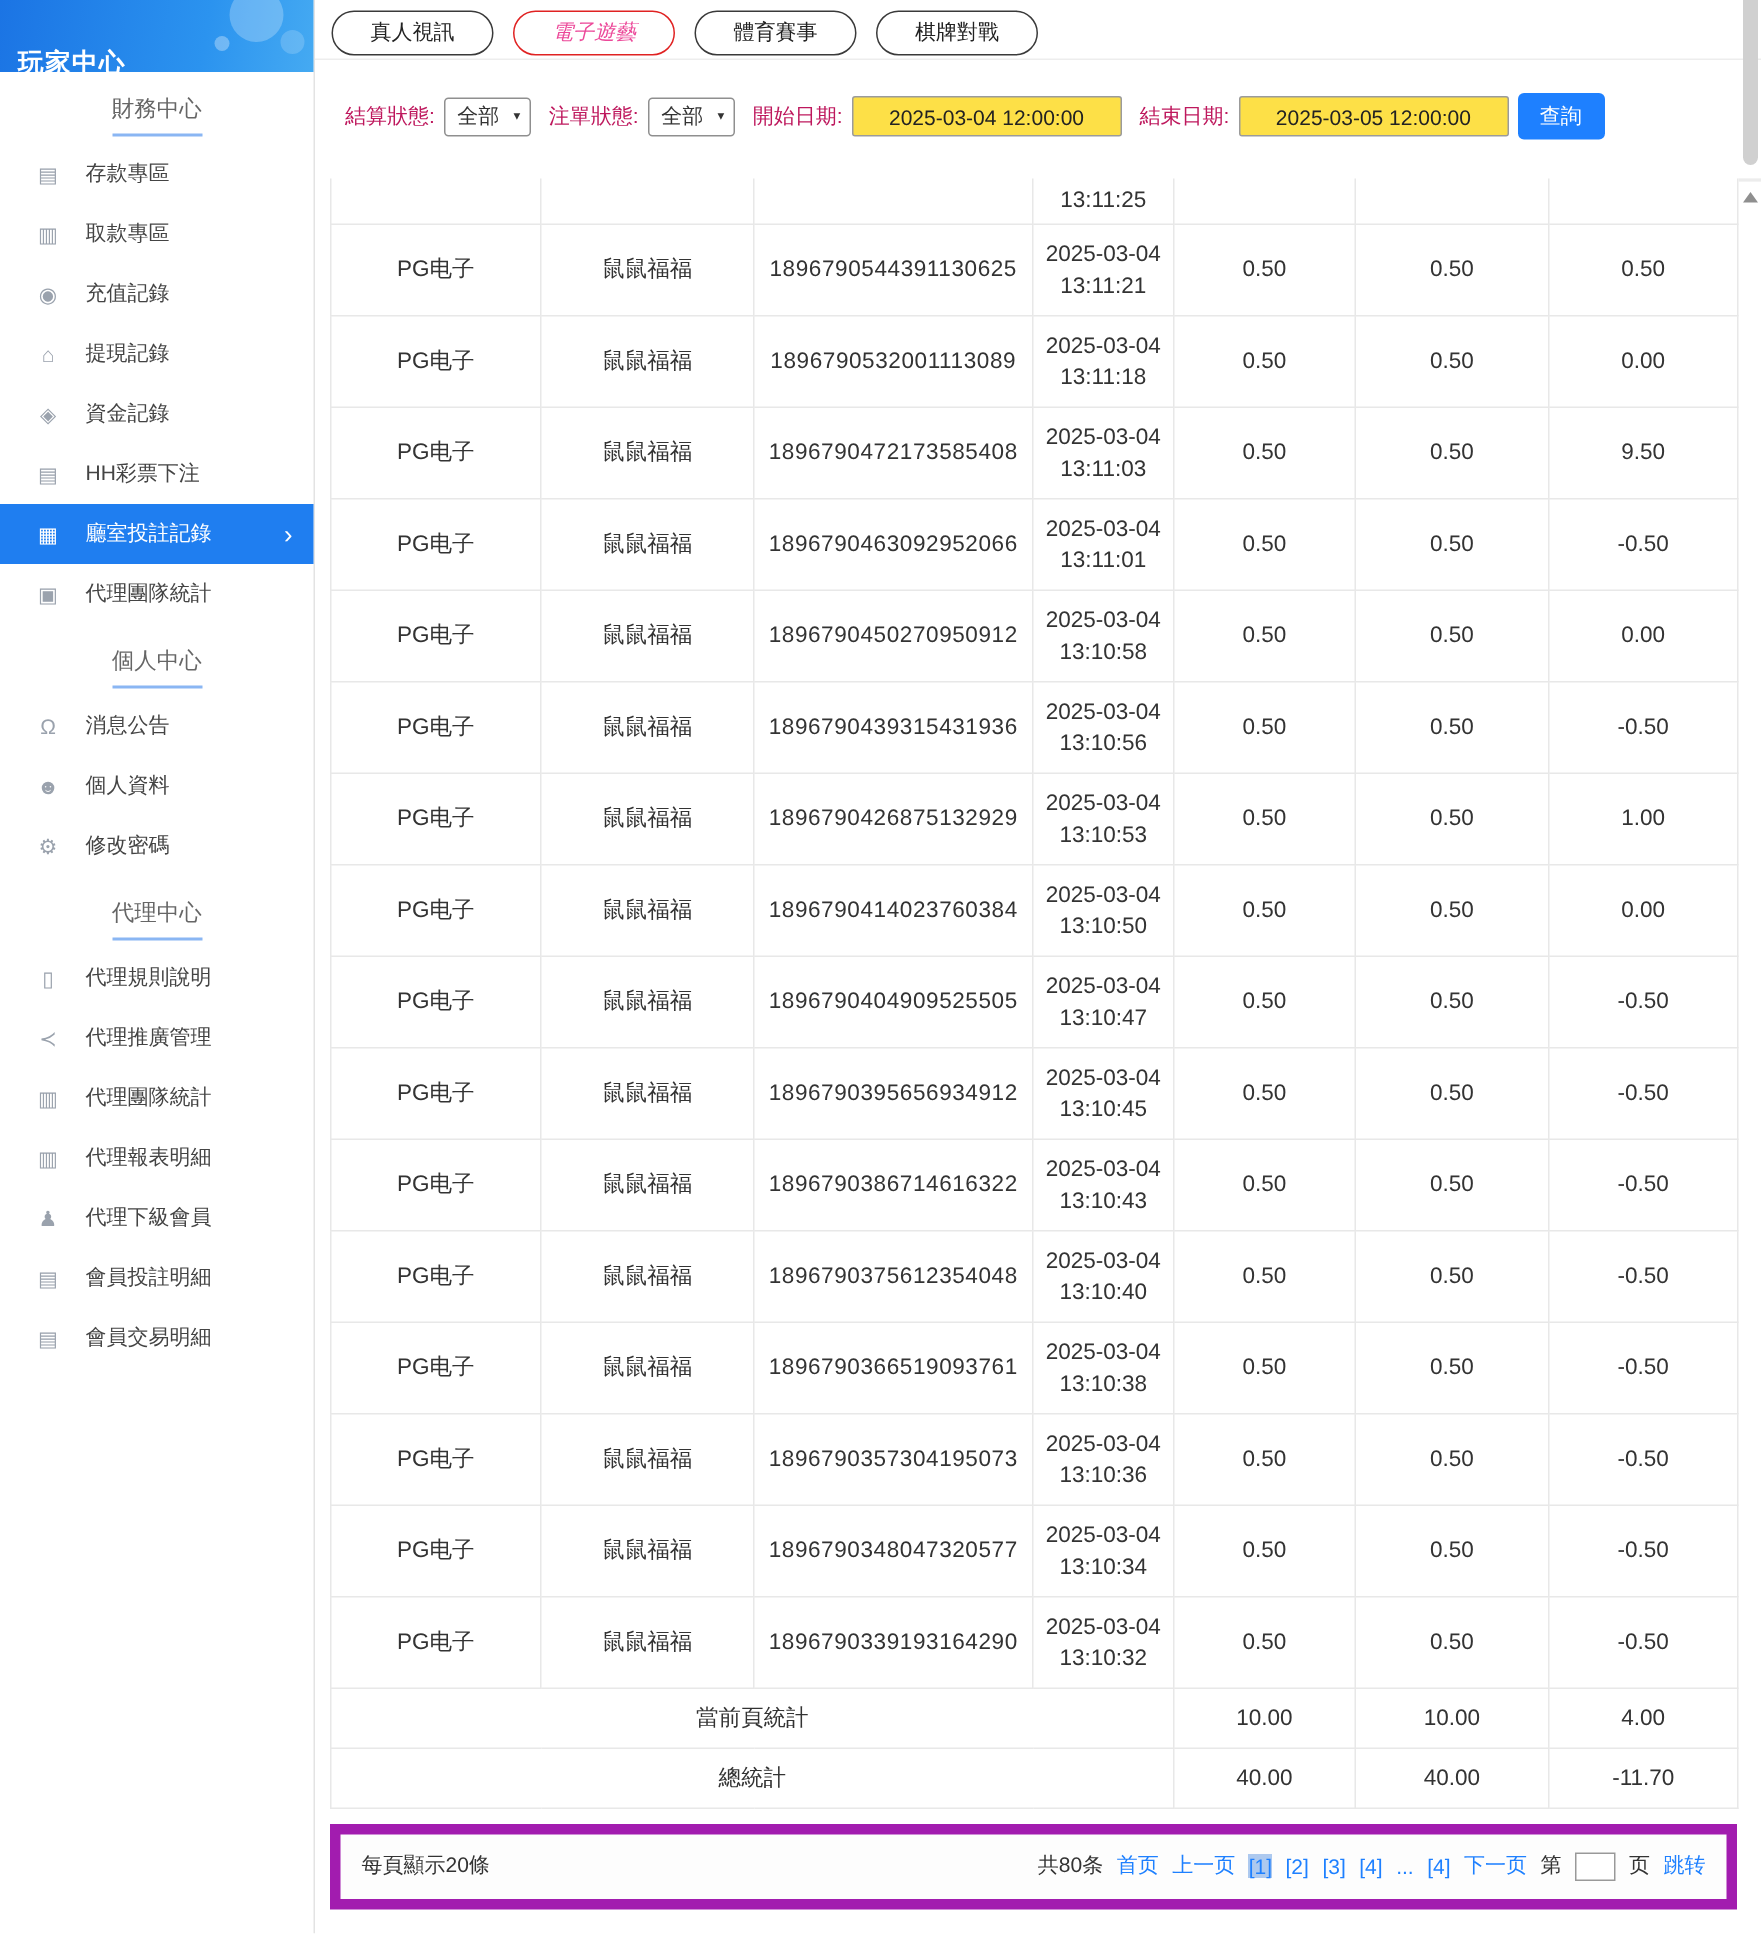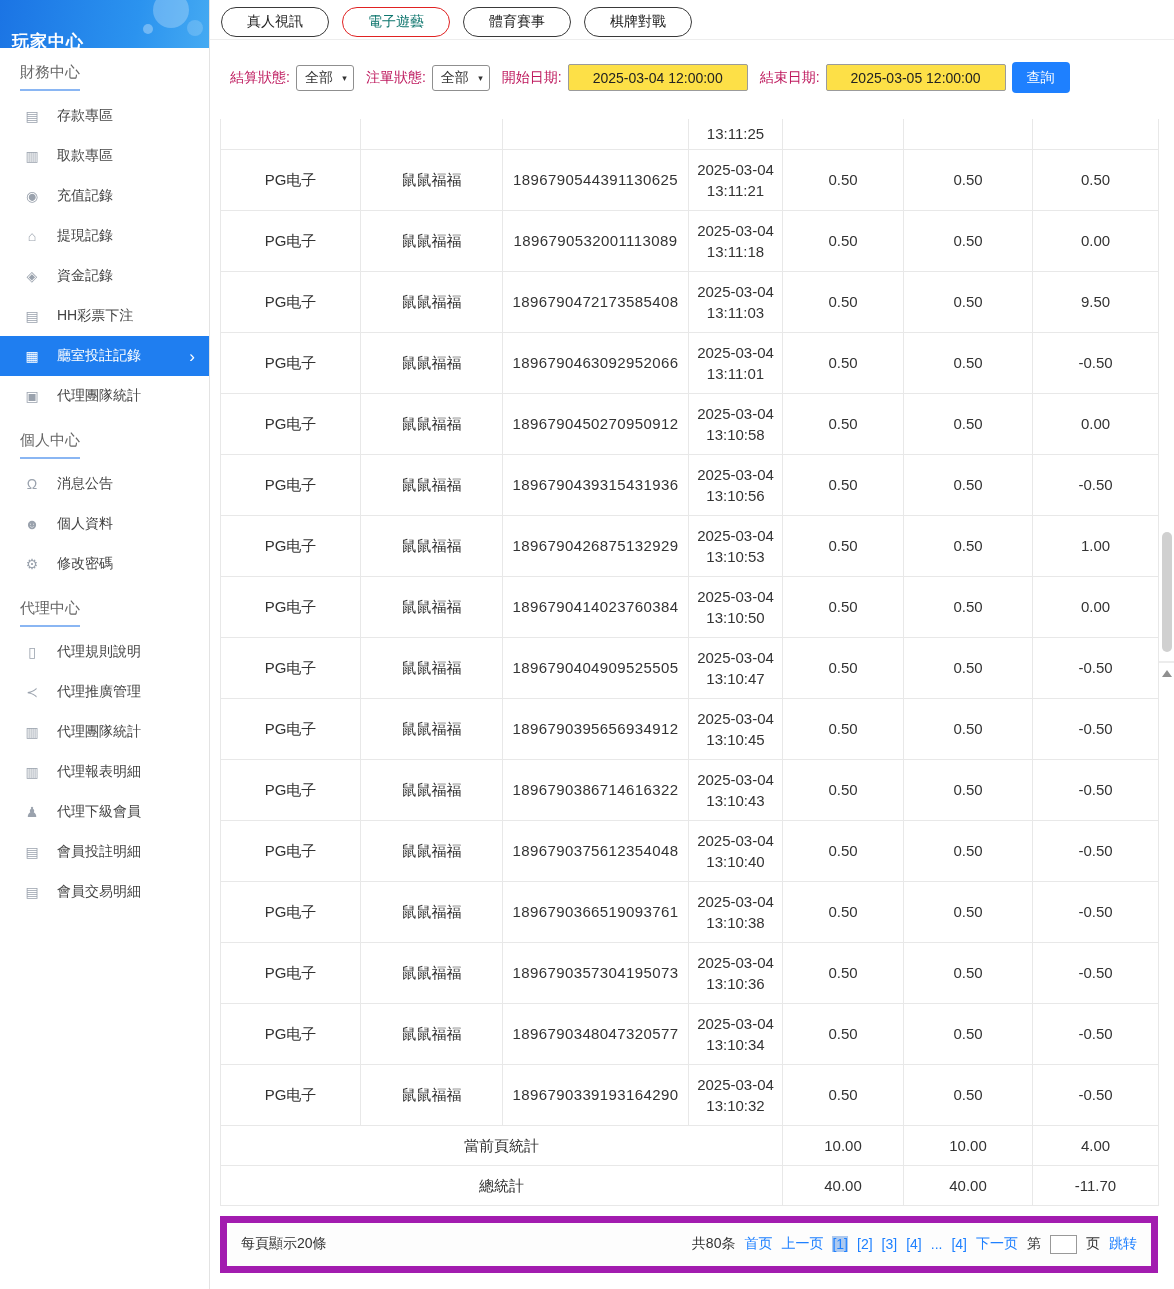--- a/index.html
+++ b/index.html
@@ -22,40 +22,40 @@
     position: relative; height: 48px;
     background: linear-gradient(100deg, #1b74e4 0%, #2b93ef 65%, #45aaf2 100%);
     color: #fff; padding: 6px 12px; overflow: hidden;
   }
   .sidebar-title { font-size: 17px; font-weight: bold; letter-spacing: 1px; margin-top: 24px; }
   .sidebar-sub { font-size: 8px; letter-spacing: 1.5px; opacity: .85; margin-top: 2px; }
   .bubble { position: absolute; border-radius: 50%; background: rgba(255,255,255,.18); }
   .b1 { width: 36px; height: 36px; right: 20px; top: -8px; background: rgba(255,255,255,.25); }
   .b2 { width: 16px; height: 16px; right: 6px; top: 20px; }
   .b3 { width: 10px; height: 10px; right: 56px; top: 24px; background: rgba(255,255,255,.32); }
-  .section-title { padding: 15px 20px 5px; font-size: 15px; color: #666; }
+  .section-title { padding: 15px 20px 5px; font-size: 15px; color: #666; text-align: center; }
   .section-title span { display: inline-block; padding-bottom: 7px; border-bottom: 2px solid #8ab6f3; }
   .nav-item {
     display: flex; align-items: center; height: 40px;
     padding: 0 14px 0 22px; font-size: 14px; color: #444; cursor: pointer;
   }
   .nav-icon { width: 20px; margin-right: 15px; color: #9aa2ad; font-size: 14px; text-align: center; flex: 0 0 20px; }
   .nav-item.active { background: #1f7ef0; color: #fff; }
   .nav-item.active .nav-icon { color: #fff; }
   .chev { margin-left: auto; font-size: 17px; color: #fff; line-height: 1; }
 
   
   .main { flex: 1; display: flex; flex-direction: column; background: #fff; min-width: 0; }
 
   .tabbar { height: 40px; padding: 5px 0 0 11px; display: flex; gap: 13px; border-bottom: 1px solid #ededed; align-items: center; }
   .tab {
     height: 30px; padding: 0 25px; border: 1px solid #3a3a3a; border-radius: 16px;
     background: #fff; font-size: 14px; color: #222; cursor: pointer; font-family: inherit;
   }
-  .tab.active { color: #0f766e; border-color: #e02222; }
+  .tab.active { color: #ec4899; border-color: #e02222; font-style: italic; }
 
   .filterbar { display: flex; align-items: center; gap: 6px; padding: 22px 10px 26px 20px; font-size: 14px; }
   .f-label { color: #be185d; margin-left: 6px; }
   .f-label:first-child { margin-left: 0; }
   .select {
     position: relative; display: inline-flex; align-items: center; justify-content: space-between;
     border: 1px solid #8f8f8f; border-radius: 3px; background: #fff;
     padding: 0 6px 0 8px; min-width: 58px; height: 26px; cursor: pointer;
   }
   .select .caret { margin-left: 7px; font-size: 9px; color: #333; }
@@ -63,21 +63,21 @@
     height: 27px; width: 180px; border: 1px solid #9b9b9b; border-radius: 2px;
     padding: 0 8px; font-size: 14px; font-family: inherit; color: #222; background: #fde047; text-align: center;
   }
   .search-btn {
     height: 31px; padding: 0 15px;
     background: #1e80ff; color: #fff; border: none; border-radius: 4px;
     font-size: 14px; cursor: pointer; font-family: inherit;
   }
 
   
-  .table-area { display: flex; align-items: center; }
+  .table-area { display: flex; align-items: flex-start; }
   table { border-collapse: collapse; table-layout: fixed; width: 938px; margin-left: 10px; background: #fff; }
   td {
     border: 1px solid #e8e8e8; text-align: center; vertical-align: middle;
     font-size: 15px; color: #333; padding: 2px 4px; word-wrap: break-word; line-height: 21px;
   }
   tr.data-row { height: 61px; }
   tr.partial-row { height: 30px; }
   tr.partial-row td { border-top: none; }
   td[data-name="cell-order-id"] { letter-spacing: .4px; }
   tr.summary-row { height: 40px; }

